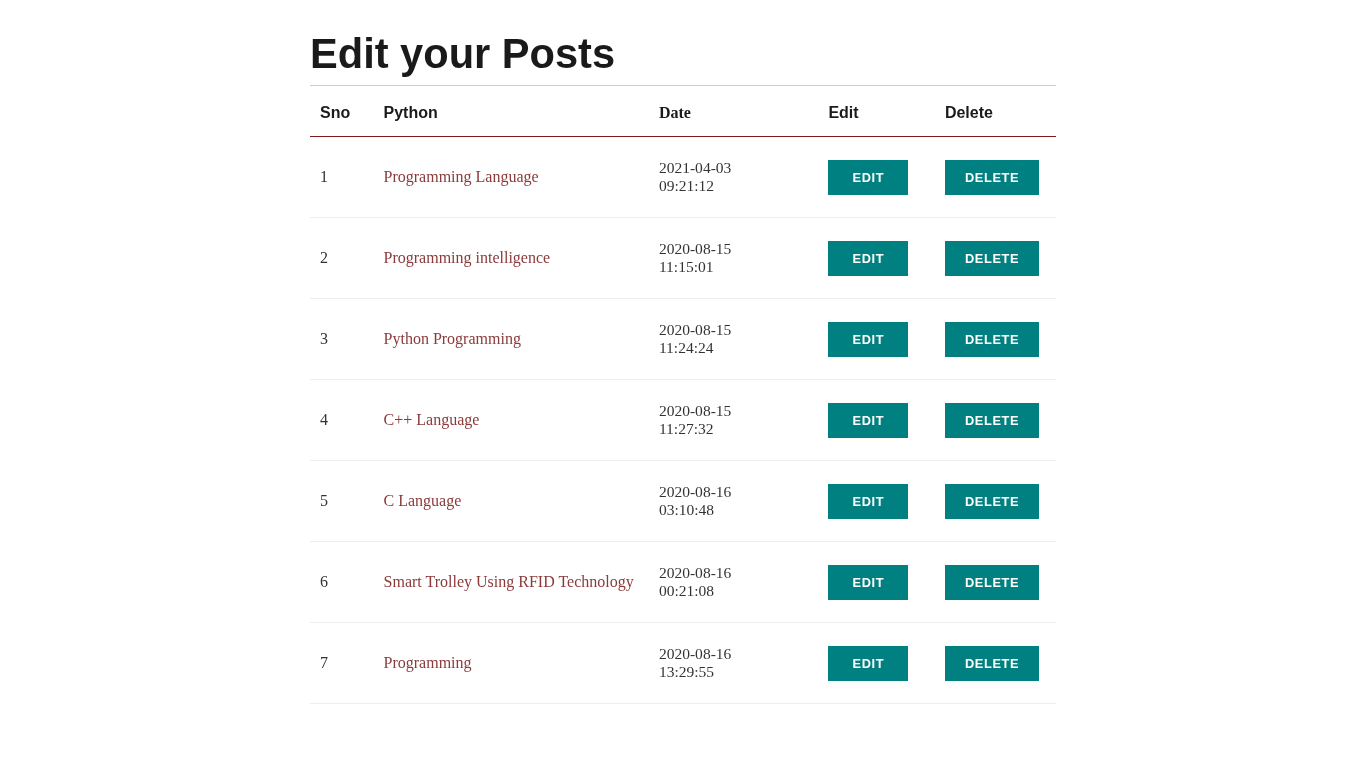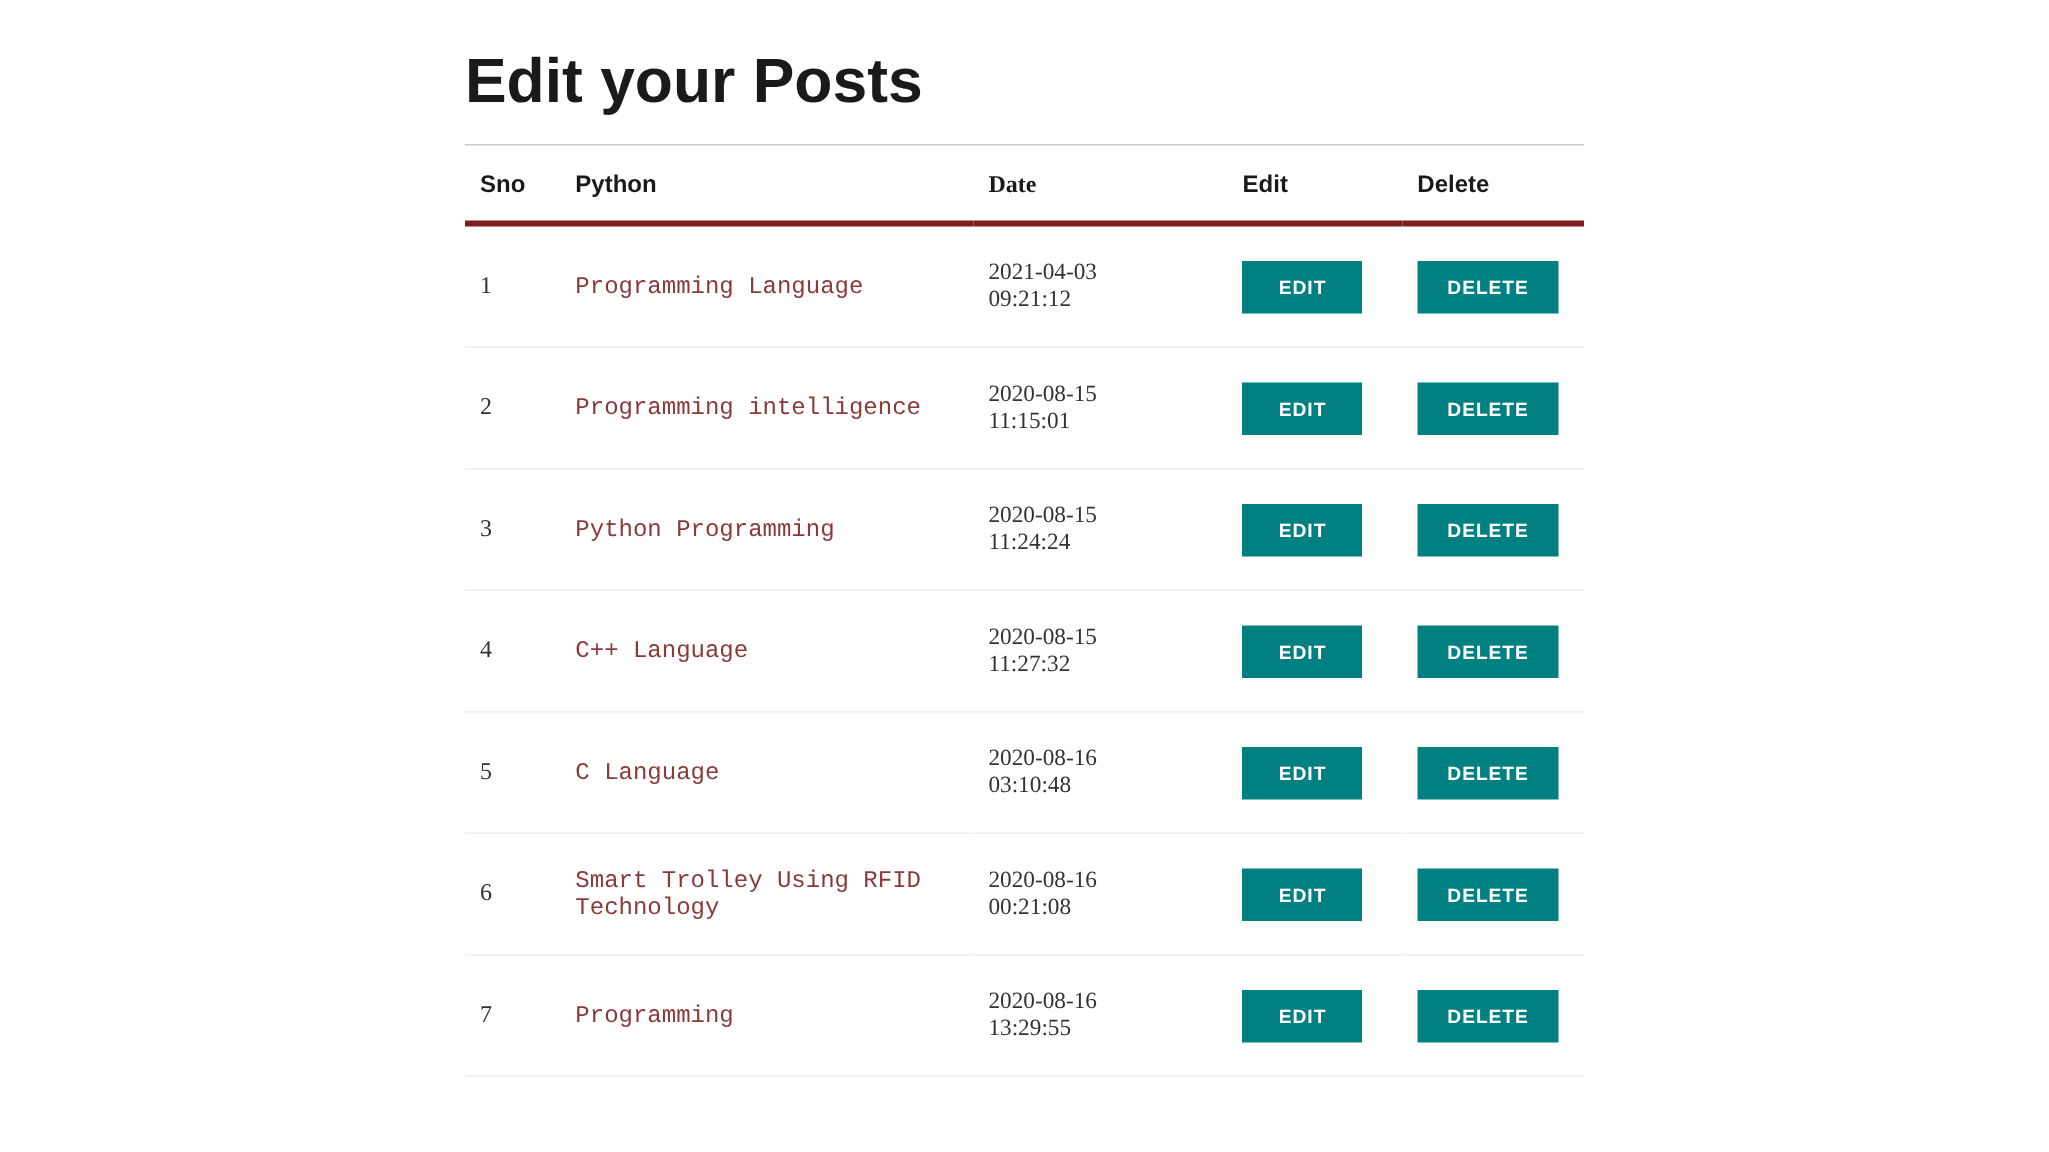--- a/index.html
+++ b/index.html
@@ -18,21 +18,21 @@
 
     .page-container {
       max-width: 1366px;
       padding: 30px 310px 40px 310px;
     }
 
     .page-title {
       font-size: 2.6rem;
       font-weight: 900;
       color: #1a1a1a;
-      margin-bottom: 18px;
+      margin-bottom: 7px;
       font-family: Arial, sans-serif;
     }
 
     .divider {
       border: none;
       border-top: 1px solid #cccccc;
       margin-bottom: 0;
     }
 
     table {
@@ -41,21 +41,21 @@
       margin-top: 0;
     }
 
     thead tr th {
       font-family: Arial, sans-serif;
       font-weight: 700;
       font-size: 1rem;
       color: #1a1a1a;
       text-align: left;
       padding: 18px 10px 14px 10px;
-      border-bottom: 4px solid #7f1d1d;
+      border-bottom: 1px solid #7f1d1d;
     }
 
     thead tr th.col-sno {
       width: 60px;
     }
 
     thead tr th.col-title {
       width: 260px;
     }
 
@@ -82,21 +82,20 @@
     }
 
     tbody tr td.td-sno {
       color: #333333;
       font-size: 1rem;
     }
 
     tbody tr td.td-title {
       color: #8b3a3a;
       font-size: 1rem;
-      font-family: Liberation Mono, monospace;
     }
 
     tbody tr td.td-date {
       color: #333333;
       font-size: 0.97rem;
       white-space: pre-line;
     }
 
     .btn-edit,
     .btn-delete {

